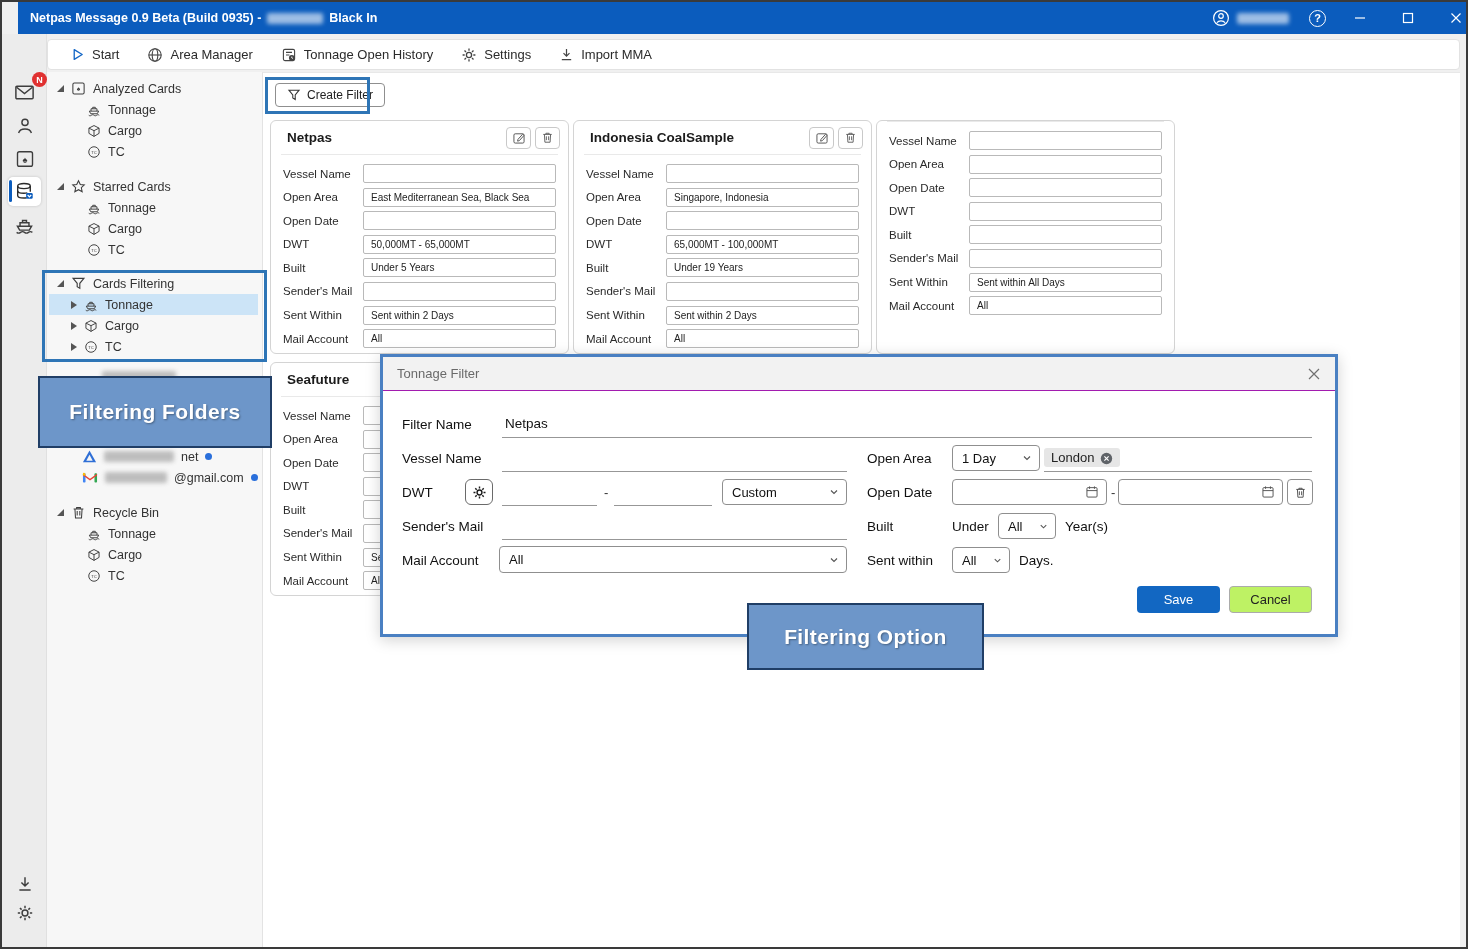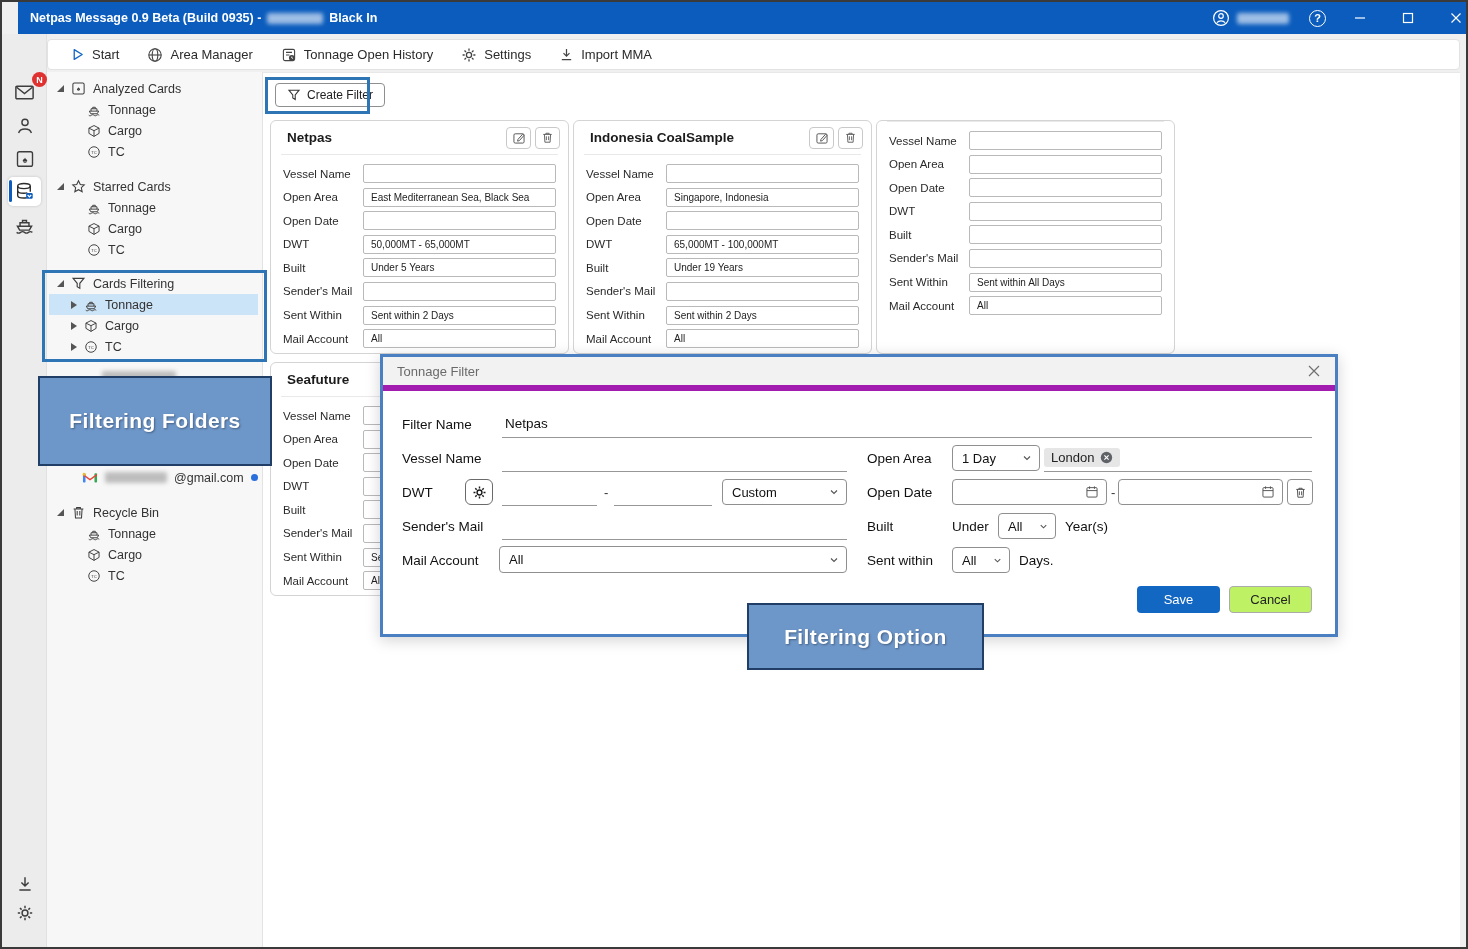--- a/index.html
+++ b/index.html
@@ -54,34 +54,34 @@
   .cbtn{width:25px;height:22px;border:1px solid #c9c9c9;border-radius:4px;background:#fff;display:flex;align-items:center;justify-content:center;color:#555;margin-left:4px}
   .cdiv{height:1px;background:#e9e9e9;margin:0 10px}
   .cbody{padding:9px 12px 0 12px}
   .frow{display:flex;align-items:center;height:19px;margin-bottom:4.6px}
   .flab{width:80px;font-size:11.5px;color:#2a2a2a;flex:none}
   .fval{flex:1;height:19px;border:1px solid #b9b9b9;border-radius:2px;background:#fff;font-size:10px;color:#222;
     padding:0 7px;line-height:17px;white-space:nowrap;overflow:hidden}
 
   
   #dialog{position:absolute;left:378px;top:352px;width:958px;height:283px;background:#fff;border:3px solid #4a80c2;z-index:40;box-shadow:0 3px 14px rgba(0,0,0,.18)}
-  #dhead{height:34px;background:#f2f2f2;border-bottom:6px solid #a21caf;display:flex;align-items:center;padding:0 14px;font-size:13px;color:#6a6a6a}
+  #dhead{height:34px;background:#f2f2f2;border-bottom:1px solid #a21caf;display:flex;align-items:center;padding:0 14px;font-size:13px;color:#6a6a6a}
   #dclose{margin-left:auto;color:#707070;display:flex;align-items:center}
   #dbody{position:relative;height:244px}
   .dlabel{position:absolute;height:28px;display:flex;align-items:center;font-size:13.5px;color:#111}
   .uline{position:absolute;height:28px;border-bottom:1px solid #979797;font-size:13.5px;color:#111;display:flex;align-items:center;padding:0 3px}
   .dsel{position:absolute;height:26px;border:1px solid #8f8f8f;border-radius:4px;background:#fff;display:flex;align-items:center;
     padding:0 24px 0 9px;font-size:13px;color:#111}
   .dsel .chev{position:absolute;right:6px;color:#555;display:flex}
   .ddate{position:absolute;height:26px;border:1px solid #8f8f8f;border-radius:4px;background:#fff;display:flex;align-items:center;justify-content:flex-end;padding:0 7px;color:#555}
   .dsq{position:absolute;width:28px;height:26px;border:1px solid #6a6a6a;border-radius:6px;background:#fff;display:flex;align-items:center;justify-content:center;color:#1b1b1b}
   .dsq.thin{border-color:#8f8f8f;border-radius:4px;width:26px;color:#444}
   .dash{position:absolute;height:28px;display:flex;align-items:center;font-size:13px;color:#333}
   .chiprow{position:absolute;height:28px;border-bottom:1px solid #979797;display:flex;align-items:center}
-  .chip{display:inline-flex;align-items:center;gap:6px;background:#e6e6e6;border-radius:3px;padding:2px 7px;font-size:13px;color:#222}
+  .chip{display:inline-flex;align-items:flex-end;gap:6px;background:#e6e6e6;border-radius:3px;padding:2px 7px;font-size:13px;color:#222}
   #save-btn{position:absolute;width:83px;height:27px;background:#1267c2;border-radius:4px;color:#fff;font-size:13px;display:flex;align-items:center;justify-content:center}
   #cancel-btn{position:absolute;width:83px;height:27px;background:#bef264;border:1px solid #ababab;border-radius:4px;color:#222;font-size:13px;display:flex;align-items:center;justify-content:center}
 
   
   .ann-rect{position:absolute;border:3px solid #2e75b6;z-index:50;pointer-events:none}
   .ann-label{position:absolute;background:#6d96c9;border:2px solid #203e66;color:#fff;font-weight:bold;font-size:21px;
     letter-spacing:.4px;display:flex;align-items:center;justify-content:center;text-shadow:1px 1px 2px rgba(0,0,0,.35);z-index:60}
 </style>
 </head>
 <body>
@@ -679,16 +679,16 @@
       </span>
       <span class="dlabel" style="left:636px;top:155px">Days.</span>
 
       <span id="save-btn" style="left:754px;top:195px">Save</span>
       <span id="cancel-btn" style="left:846px;top:195px">Cancel</span>
     </div>
   </div>
 
   <div class="ann-rect" style="left:40px;top:268px;width:225px;height:92px"></div>
   <div class="ann-rect" style="left:263px;top:75px;width:105px;height:37px"></div>
-  <div class="ann-label" style="left:36px;top:374px;width:234px;height:90px">Filtering Folders</div>
+  <div class="ann-label" style="left:36px;top:374px;width:234px;height:72px">Filtering Folders</div>
   <div class="ann-label" style="left:745px;top:601px;width:237px;height:67px">Filtering Option</div>
 
 </div>
 
 </body></html>

